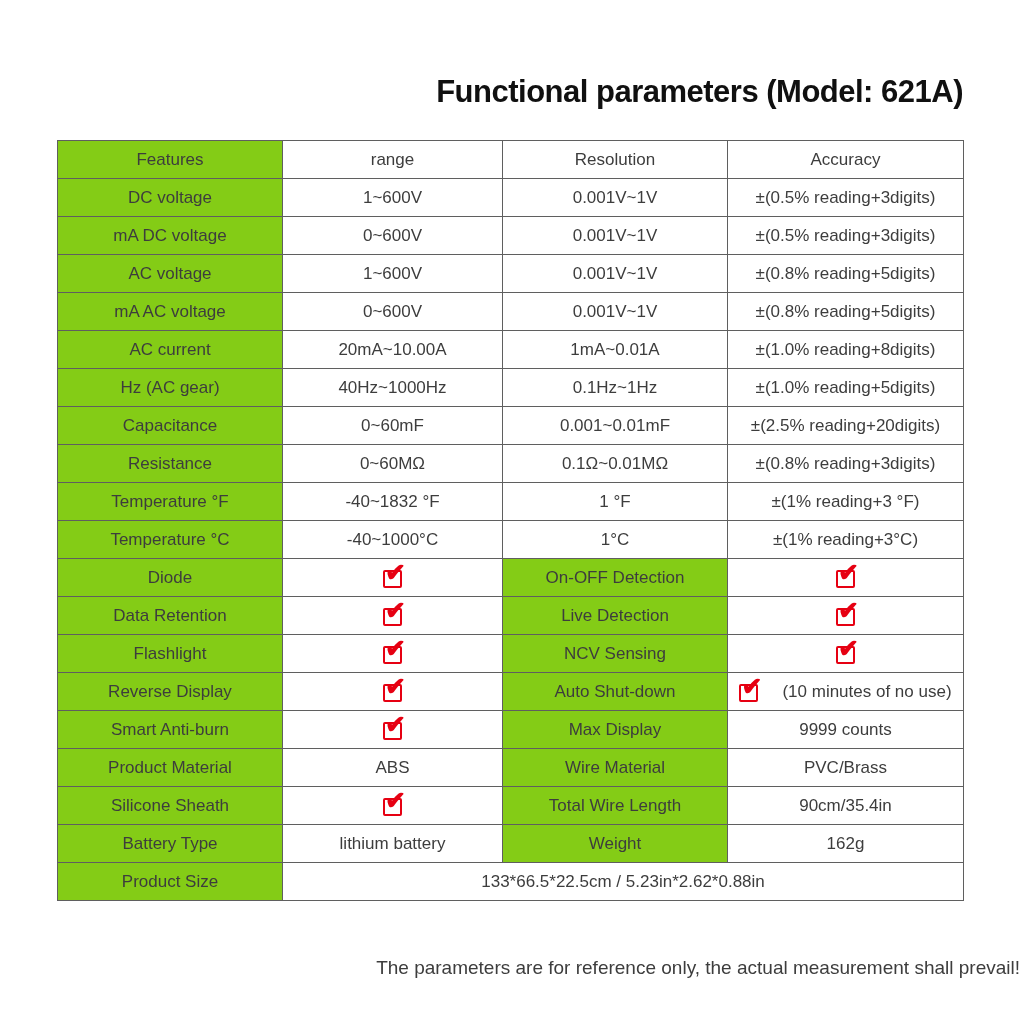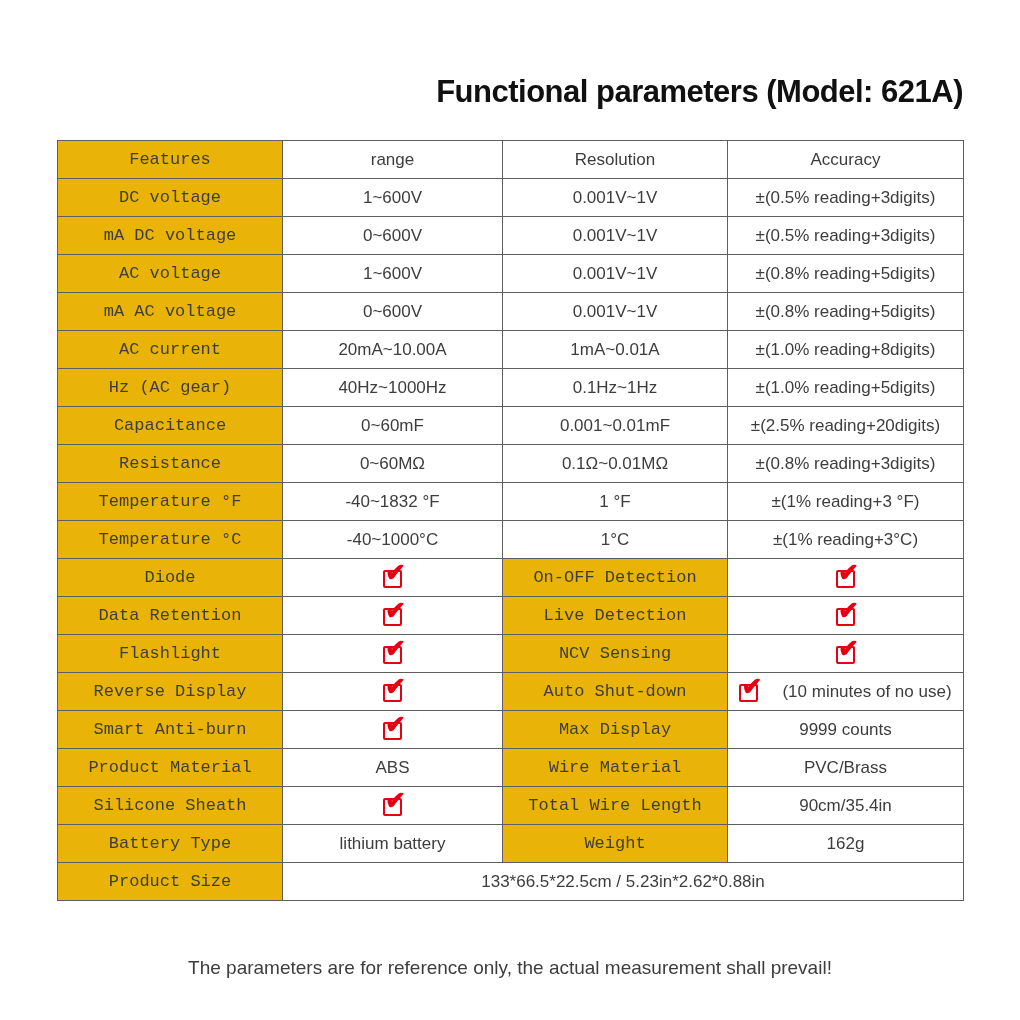--- a/index.html
+++ b/index.html
@@ -35,21 +35,21 @@
     height: 38px;
     padding: 0 4px;
     text-align: center;
     vertical-align: middle;
     font-size: 17px;
     font-weight: normal;
     color: #3d3d3d;
     overflow: hidden;
     white-space: nowrap;
   }
-  .gray { background: #eab308; font-family: Liberation Mono, monospace; }
+  .gray { background: #84cc16; }
   .feat { font-weight: bold; color: #2c2c2c; }
   th.hdr { font-size: 19px; font-weight: bold; color: #2c2c2c; }
 
   
   .chk {
     display: inline-block;
     position: relative;
     width: 19px; height: 18px;
     border: 2.5px solid #e60012;
     border-radius: 2px;
@@ -64,21 +64,21 @@
     line-height: 1;
     color: #e60012;
     font-weight: bold;
   }
   .chk-text { margin-left: 24px; vertical-align: middle; }
 
   .footer {
     position: absolute;
     left: 0; right: 0;
     top: 957px;
-    text-align: center;
+    text-align: right;
     font-size: 19px;
     color: #3d3d3d;
   }
 </style>
 </head>
 <body>
 
 <div class="page">
 
   <h1 class="title">Functional parameters (Model: 621A)</h1>

